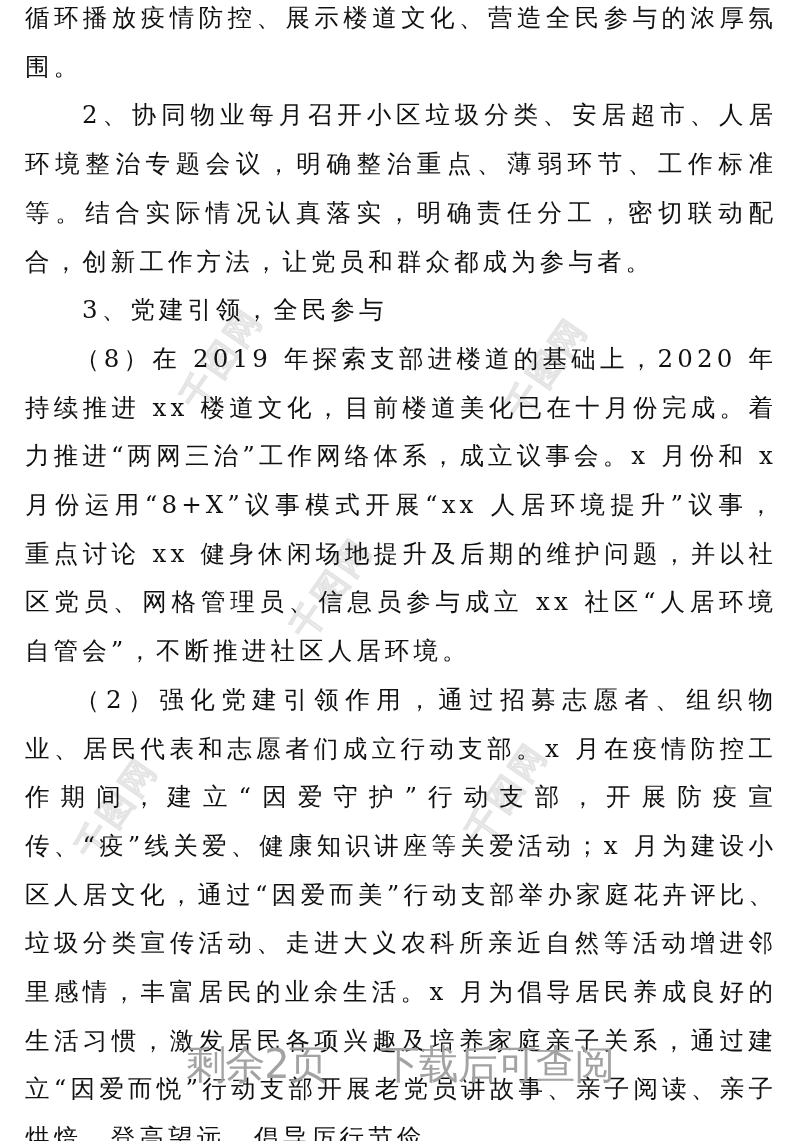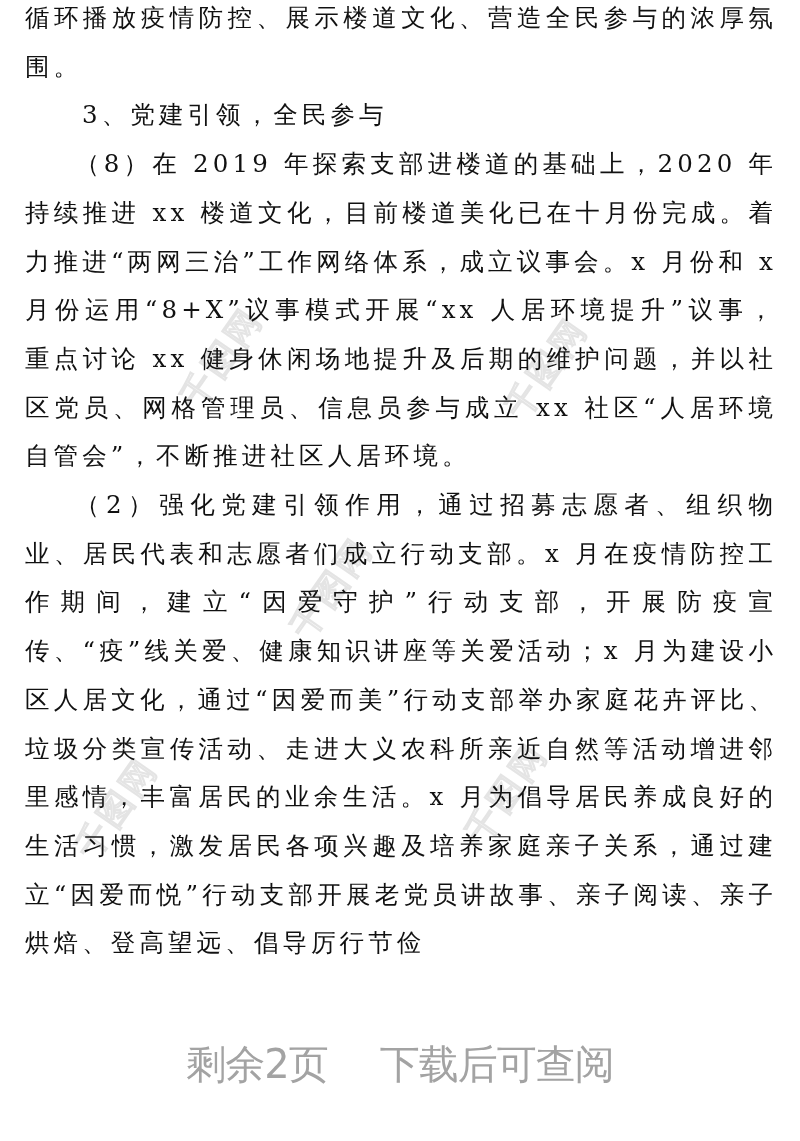--- a/index.html
+++ b/index.html
@@ -84,20 +84,21 @@
 <div class="page">
 
   <div class="watermark" style="left:165px; top:335px;">千图网</div>
   <div class="watermark" style="left:490px; top:345px;">千图网</div>
   <div class="watermark" style="left:275px; top:565px;">千图网</div>
   <div class="watermark" style="left:60px; top:785px;">千图网</div>
   <div class="watermark" style="left:450px; top:770px;">千图网</div>
 
   <div class="doc-body">
     <p>循环播放疫情防控、展示楼道文化、营造全民参与的浓厚氛围。</p>
+    <p class="indent">2、协同物业每月召开小区垃圾分类、安居超市、人居环境整治专题会议，明确整治重点、薄弱环节、工作标准等。结合实际情况认真落实，明确责任分工，密切联动配合，创新工作方法，让党员和群众都成为参与者。</p>
     <p class="indent">3、党建引领，全民参与</p>
     <p class="indent2">（8）在 2019 年探索支部进楼道的基础上，2020 年持续推进 xx 楼道文化，目前楼道美化已在十月份完成。着力推进“两网三治”工作网络体系，成立议事会。x 月份和 x 月份运用“8+X”议事模式开展“xx 人居环境提升”议事，重点讨论 xx 健身休闲场地提升及后期的维护问题，并以社区党员、网格管理员、信息员参与成立 xx 社区“人居环境自管会”，不断推进社区人居环境。</p>
     <p class="indent2">（2）强化党建引领作用，通过招募志愿者、组织物业、居民代表和志愿者们成立行动支部。x 月在疫情防控工作期间，建立“因爱守护”行动支部，开展防疫宣传、“疫”线关爱、健康知识讲座等关爱活动；x 月为建设小区人居文化，通过“因爱而美”行动支部举办家庭花卉评比、垃圾分类宣传活动、走进大义农科所亲近自然等活动增进邻里感情，丰富居民的业余生活。x 月为倡导居民养成良好的生活习惯，激发居民各项兴趣及培养家庭亲子关系，通过建立“因爱而悦”行动支部开展老党员讲故事、亲子阅读、亲子烘焙、登高望远、倡导厉行节俭</p>
   </div>
 
   <div class="download-banner">
     <span>剩余2页</span><span class="gap"></span><span>下载后可查阅</span>
   </div>
 
 </div>

